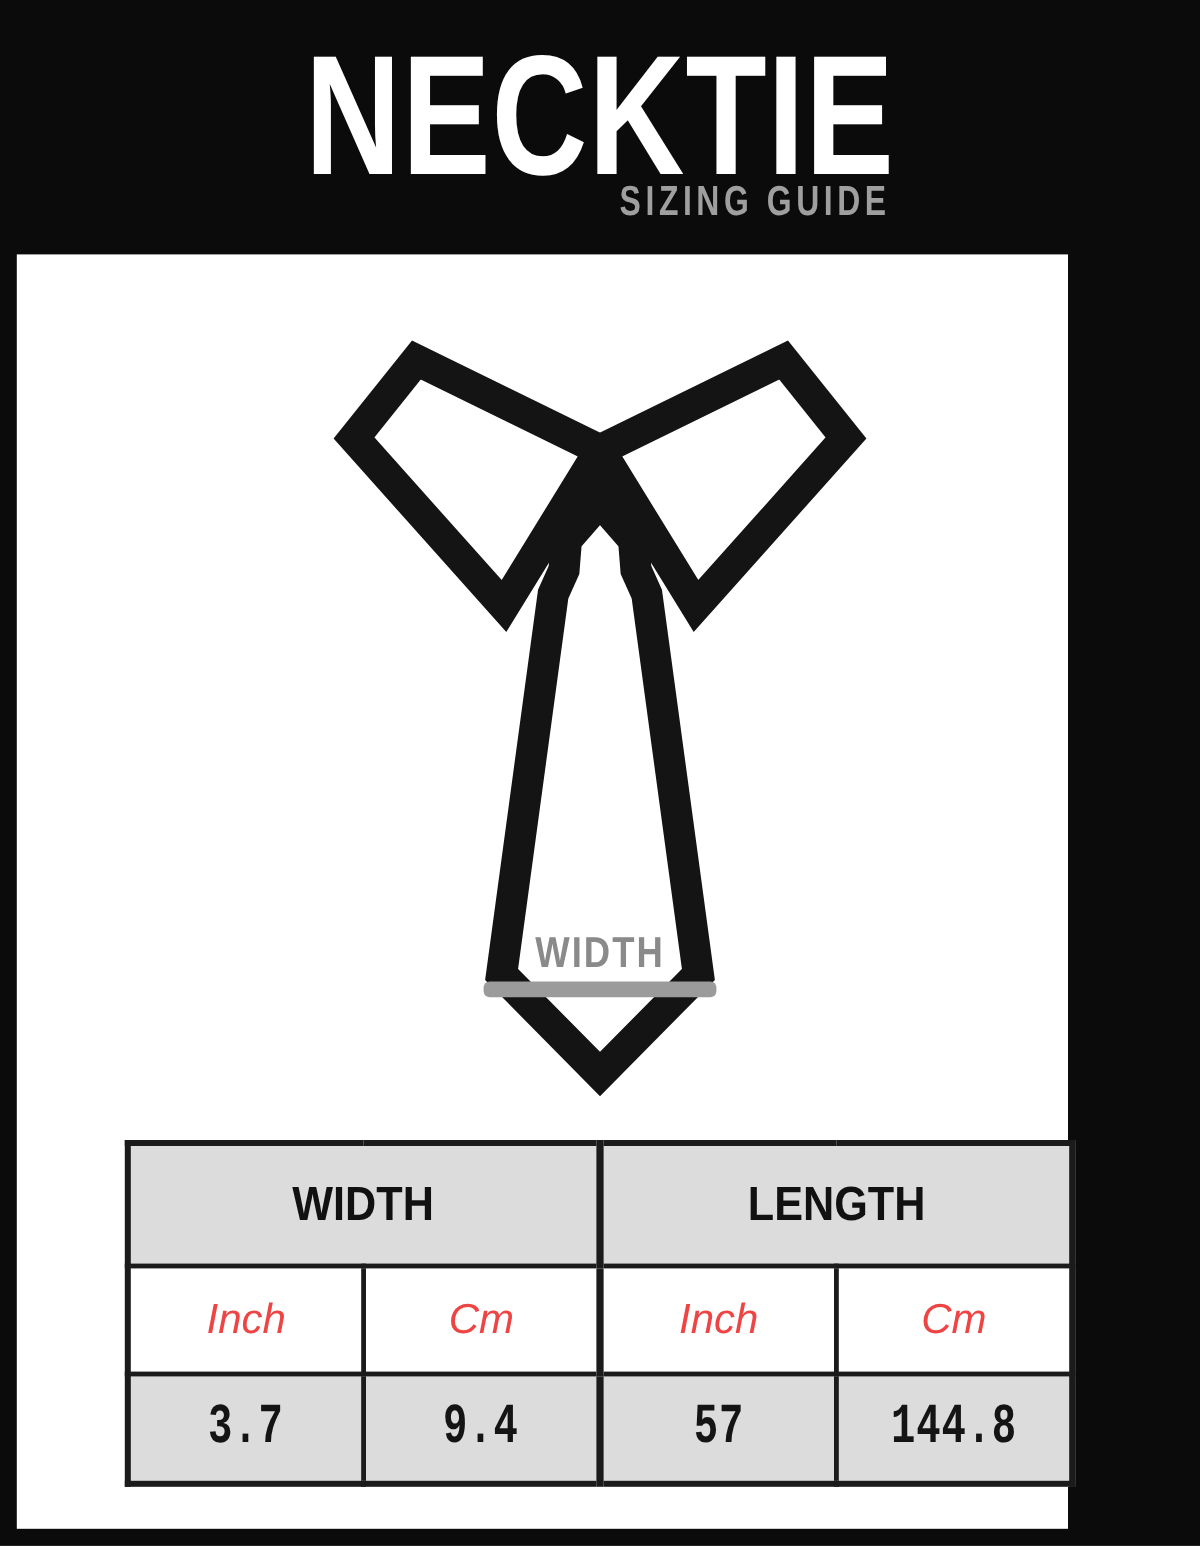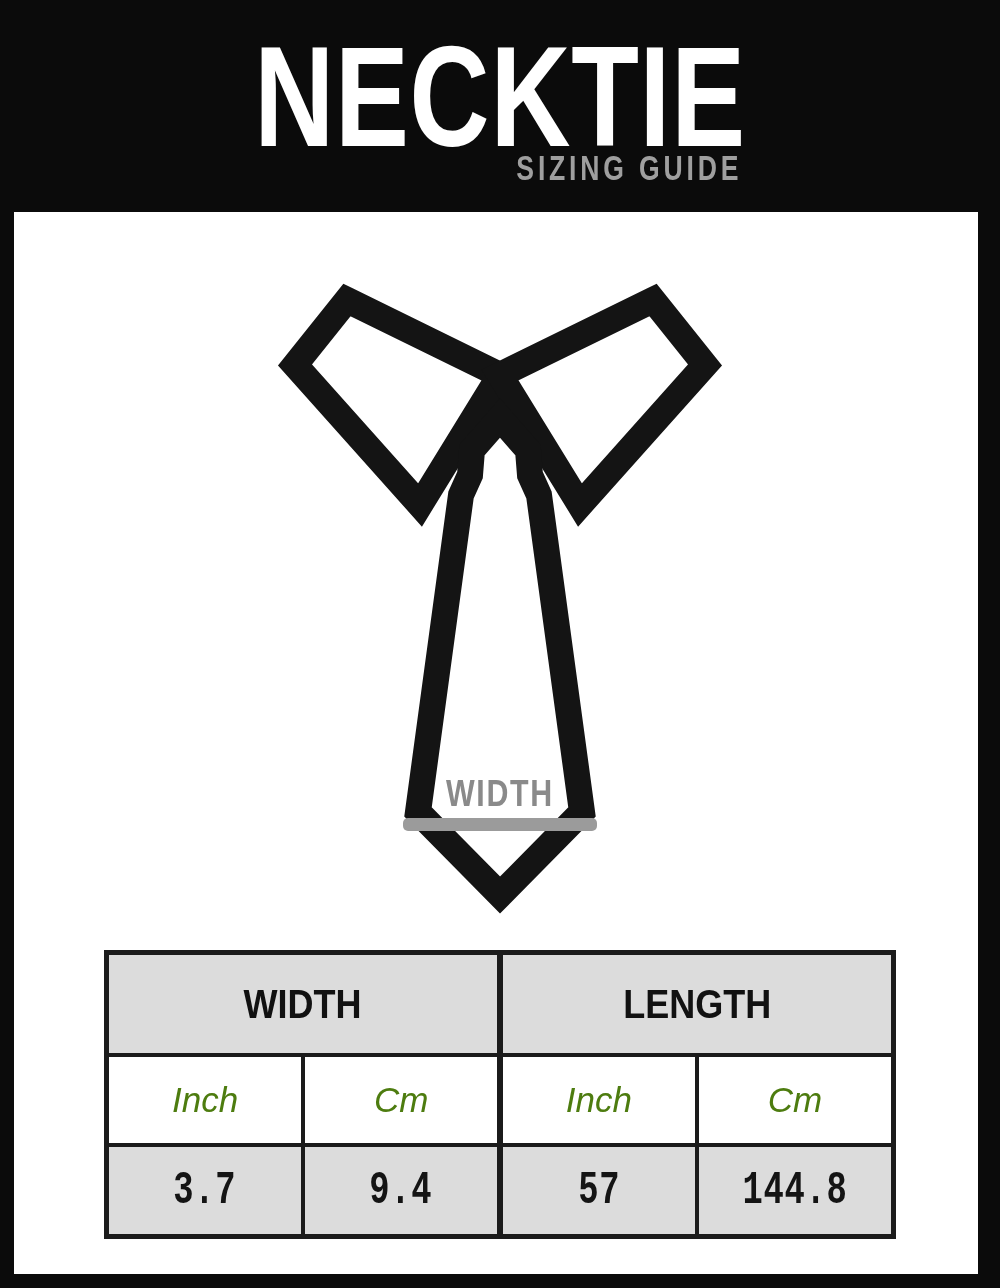--- a/index.html
+++ b/index.html
@@ -15,21 +15,21 @@
     transform:scaleX(0.78);letter-spacing:1px;white-space:nowrap;
   }
   .subtitle{
     position:absolute;top:150px;right:258px;
     font-weight:bold;font-size:35px;line-height:1;color:#9f9f9f;
     letter-spacing:5px;transform:scaleX(0.76);transform-origin:100% 50%;
     white-space:nowrap;
   }
   
   .panel{
-    position:absolute;left:14px;top:212px;width:964px;height:1062px;
+    position:absolute;left:14px;top:212px;width:876px;height:1062px;
     background:#ffffff;
   }
   
   .tie-svg{position:absolute;left:266px;top:38px;width:440px;height:670px;overflow:visible;}
   .tie-svg text{
     font-family:"Liberation Sans",sans-serif;font-weight:bold;
     letter-spacing:2px;
   }
   
   .size-table{
@@ -43,21 +43,21 @@
   }
   .size-table td.mid{border-left-width:6px;}
   .row-group td{height:98px;background:#dcdcdc;}
   .row-units td{height:86px;background:#ffffff;}
   .row-values td{height:87px;background:#dcdcdc;font-family:Liberation Mono, monospace;}
   .group-label{
     display:inline-block;font-weight:bold;font-size:40px;
     transform:scaleX(0.9);white-space:nowrap;
   }
   .unit-label{
-    display:inline-block;font-style:italic;font-size:35px;color:#4d7c0f;
+    display:inline-block;font-style:italic;font-size:35px;color:#ef4444;
     white-space:nowrap;
   }
   .value-label{
     display:inline-block;font-weight:bold;font-size:47px;letter-spacing:1px;
     transform:scaleX(0.72);white-space:nowrap;color:#141414;
   }
 </style>
 </head>
 <body>
 

